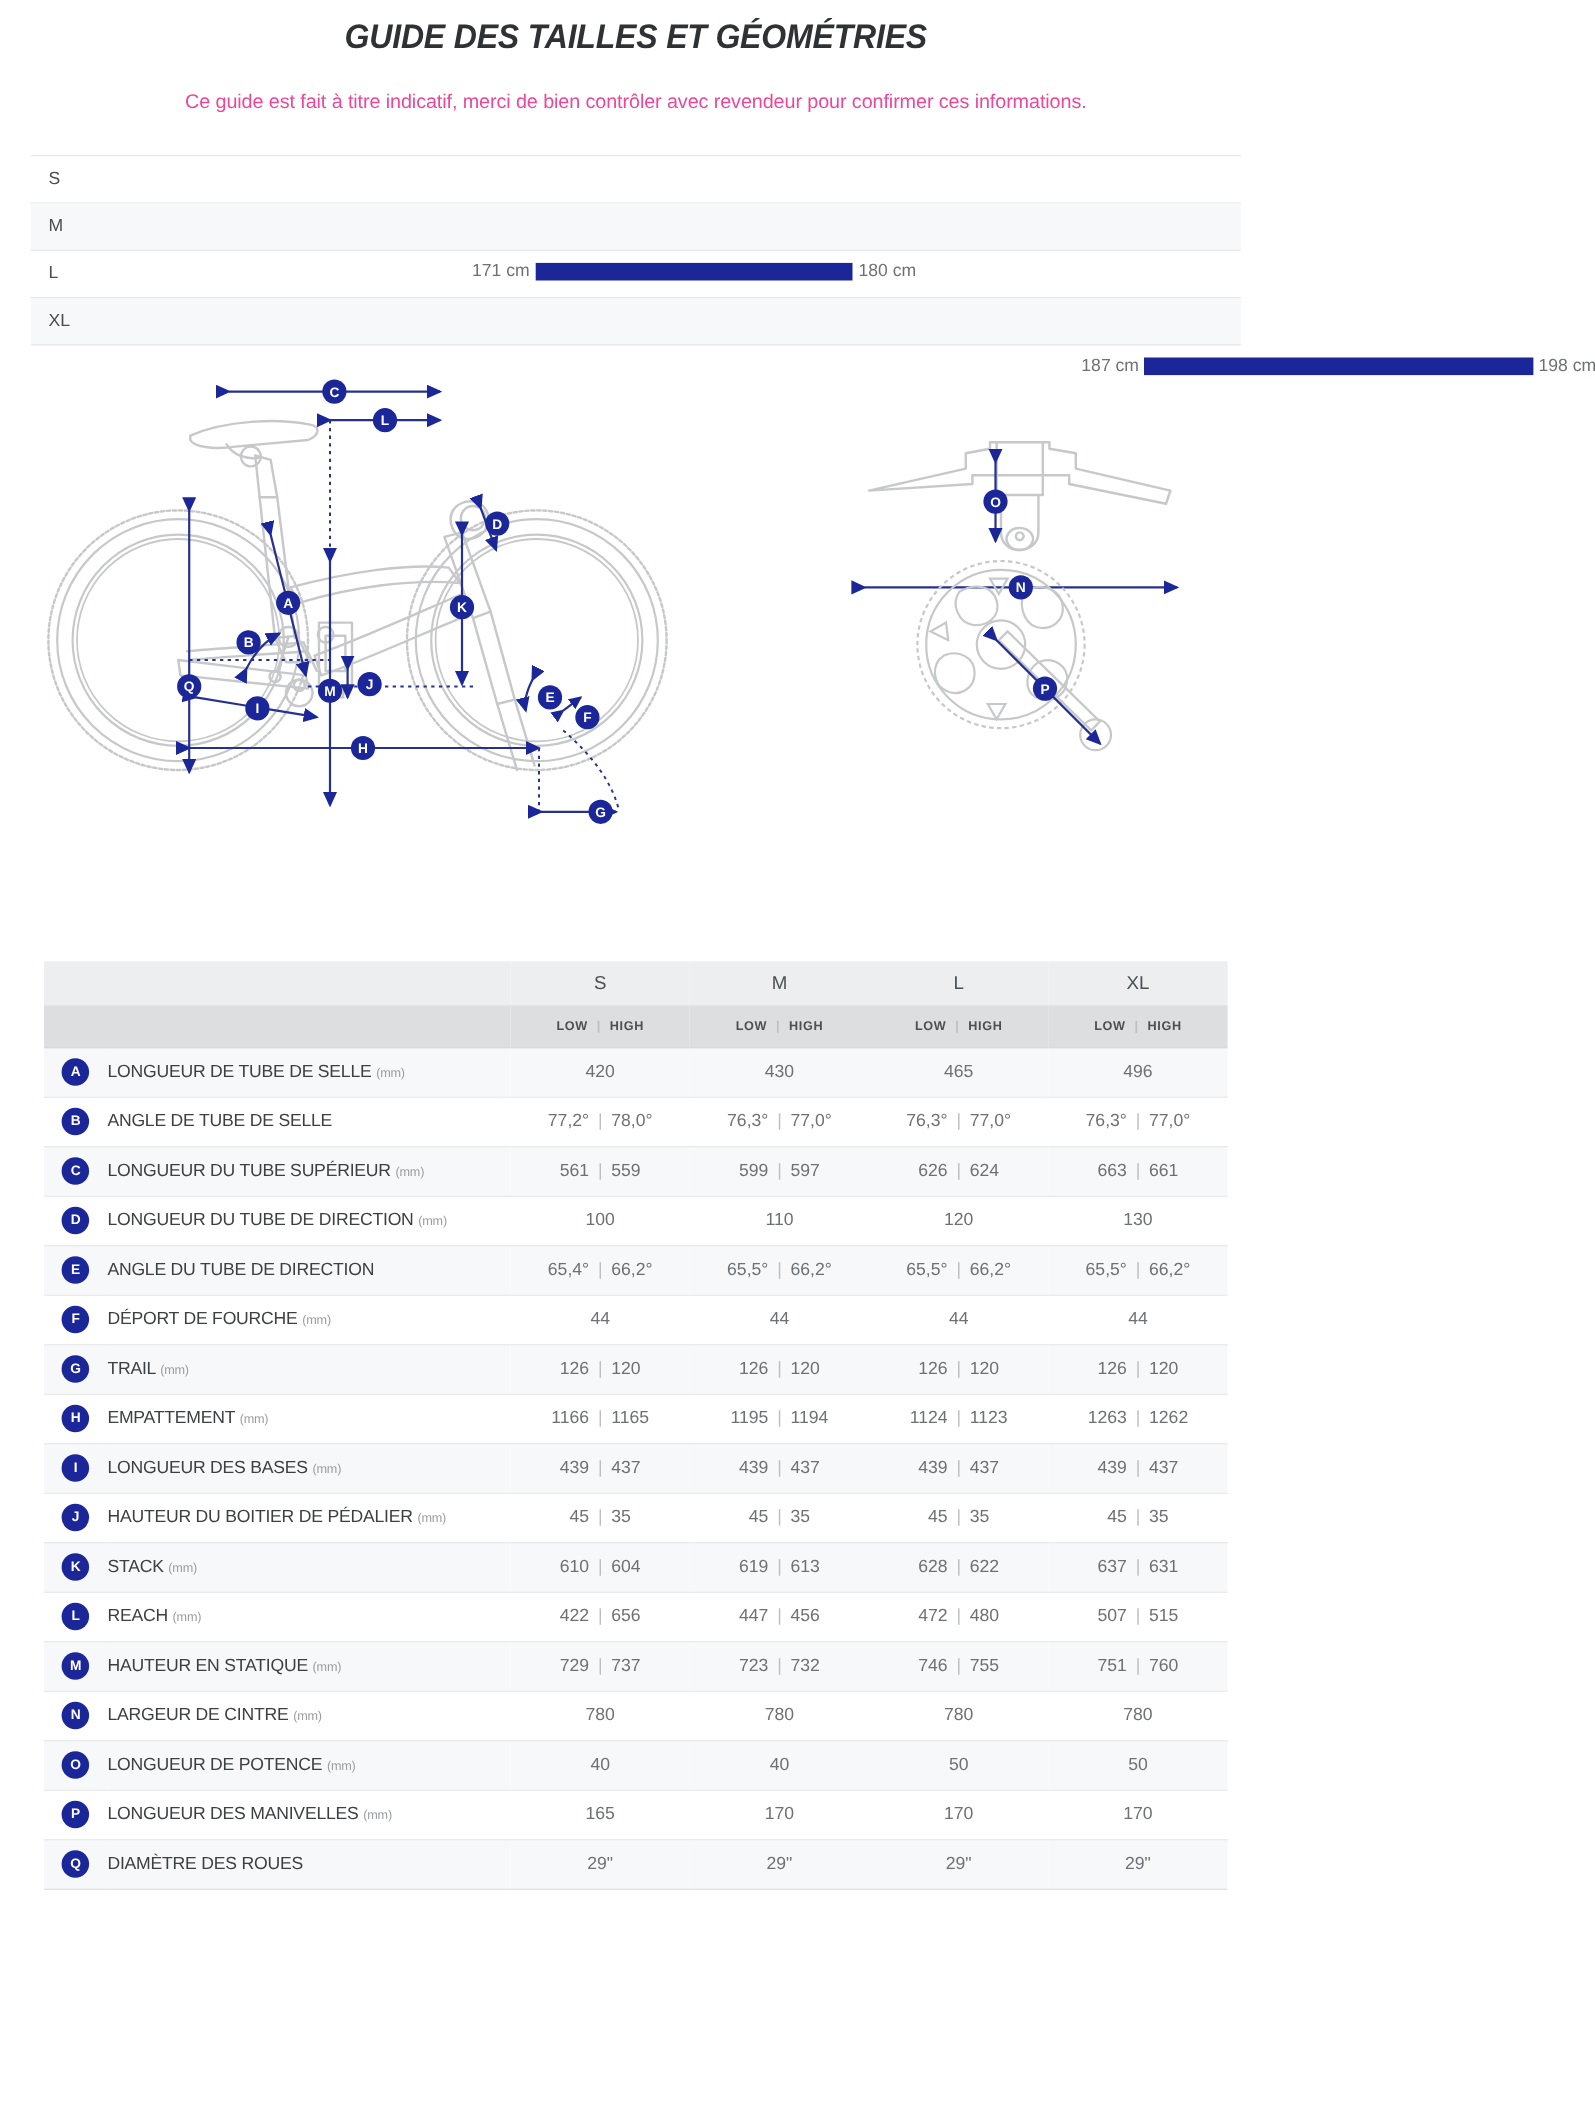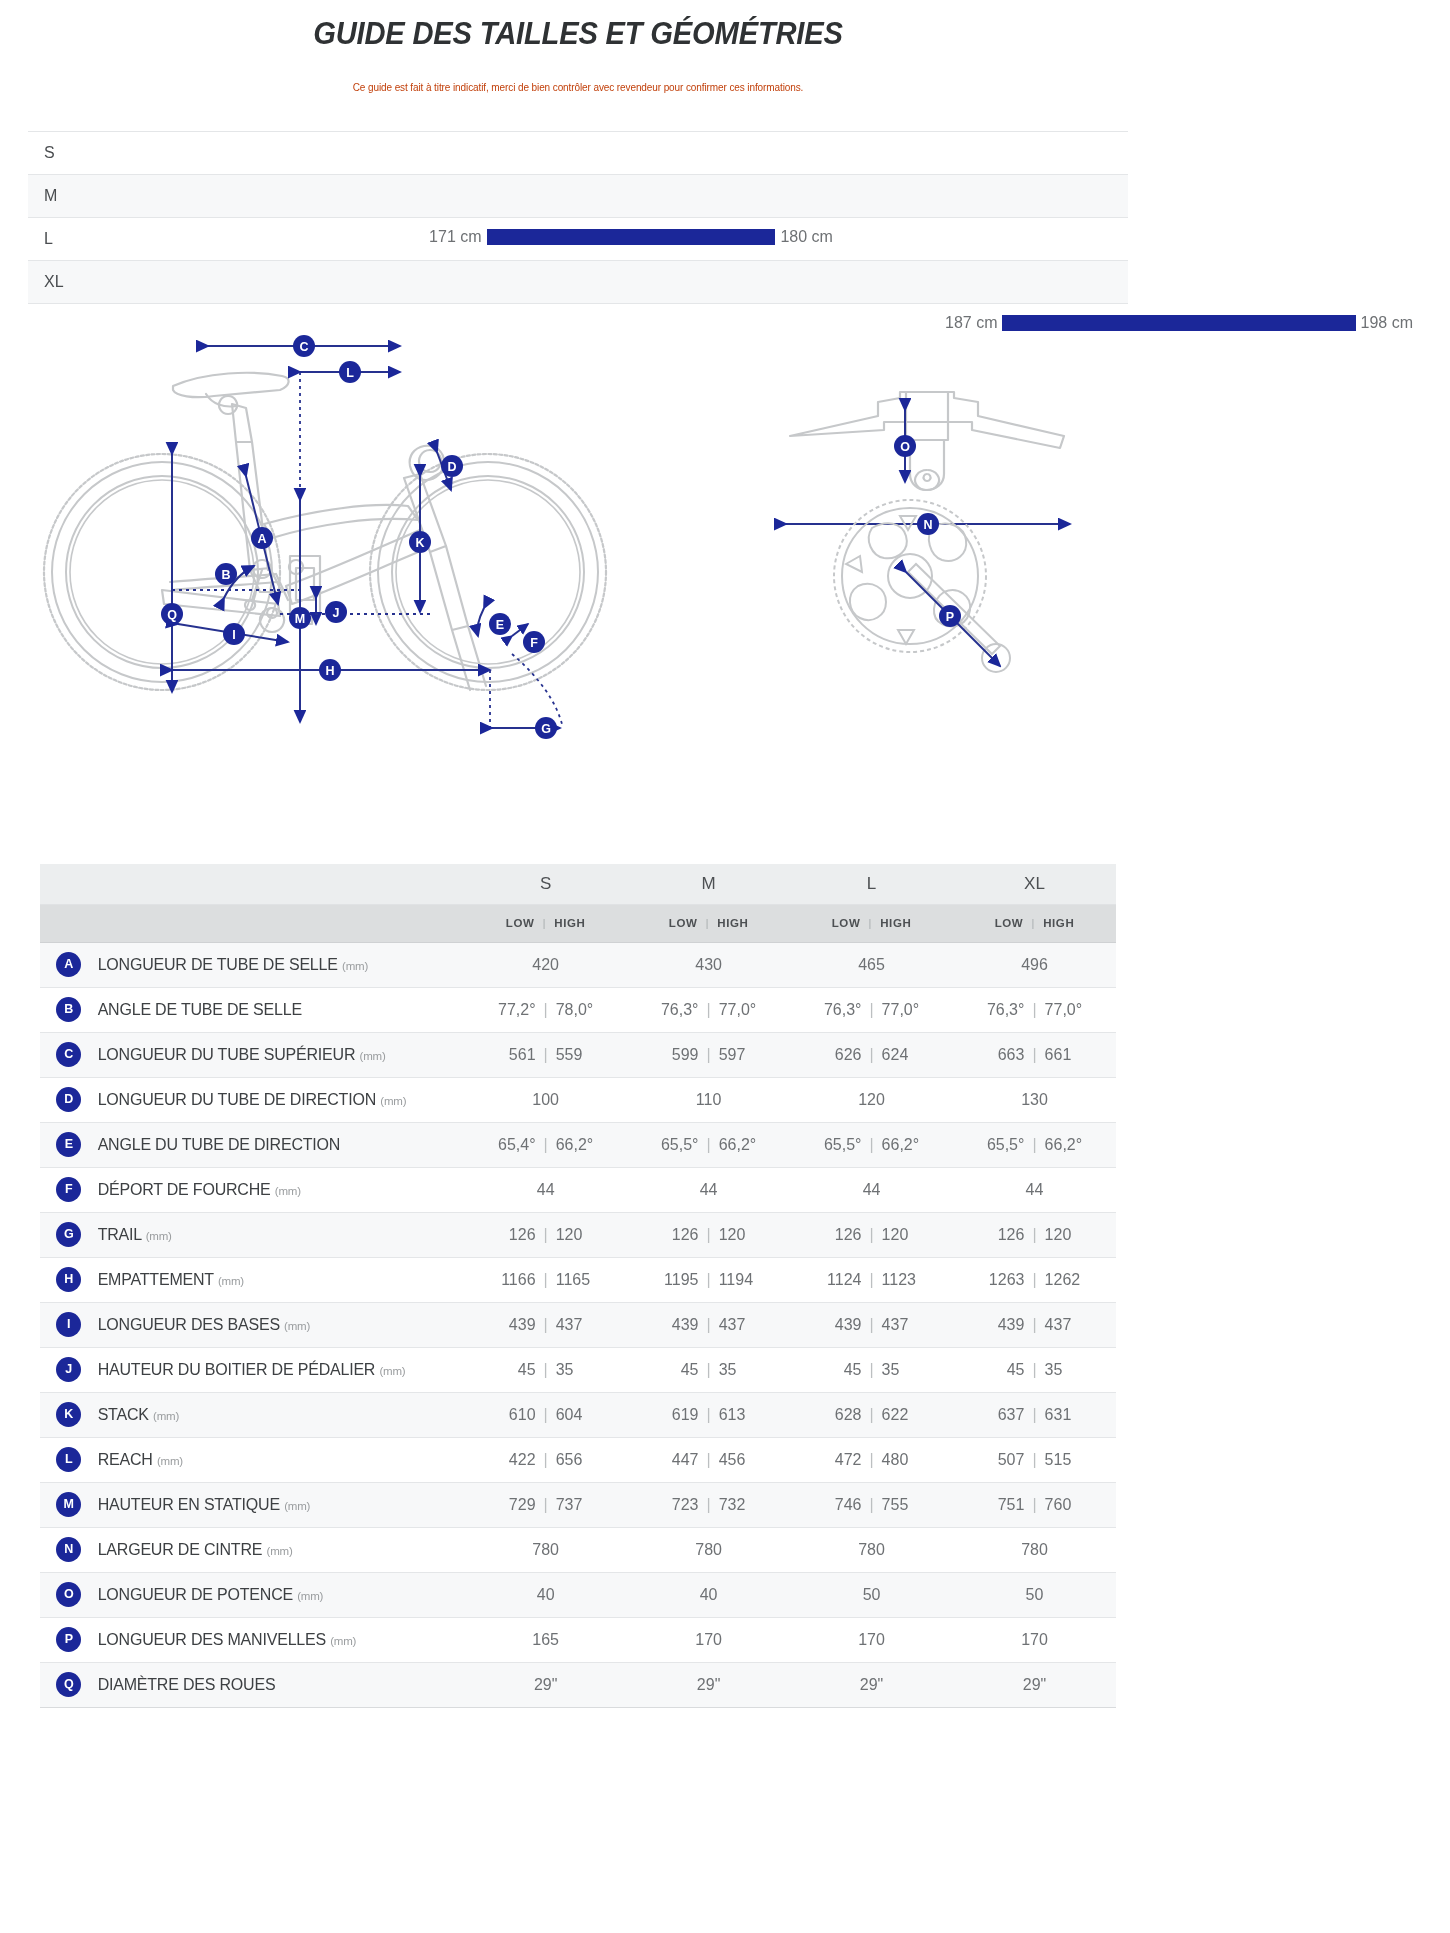--- a/index.html
+++ b/index.html
@@ -23,22 +23,22 @@
     font-weight: bold;
     font-style: italic;
     letter-spacing: -0.2px;
     color: #2f3234;
     padding-top: 16px;
     font-stretch: condensed;
     transform: scaleX(0.94);
   }
   .subtitle {
     text-align: center;
-    font-size: 10px;
-    color: #c2410c;
+    font-size: 18px;
+    color: #ec4899;
     padding-top: 30px;
     letter-spacing: -0.1px;
   }
 
   
   .size-table {
     margin: 38px 28px 0 28px;
     border-top: 1px solid #e4e6e8;
   }
   .size-row {
@@ -185,21 +185,21 @@
           <div class="size-bar-wrap" style="left: 542px;">
             <span class="size-min">179 cm</span>
             <div class="size-bar" style="width: 288.9px; background: rgb(27, 39, 153);"></div>
             <span class="size-max">188 cm</span>
           </div>
         </div>
       </div>
       <div class="size-row alt">
         <div class="size-label">XL</div>
         <div class="size-track">
-          <div class="size-bar-wrap" style="left: 807px;">
+          <div class="size-bar-wrap" style="left: 845px;">
             <span class="size-min">187 cm</span>
             <div class="size-bar" style="width: 353.1px; background: rgb(27, 39, 153);"></div>
             <span class="size-max">198 cm</span>
           </div>
         </div>
       </div>
     </div>
 
   <div class="diagram-area">
     <svg width="1450" height="520" viewBox="0 0 1450 520" xmlns="http://www.w3.org/2000/svg">

